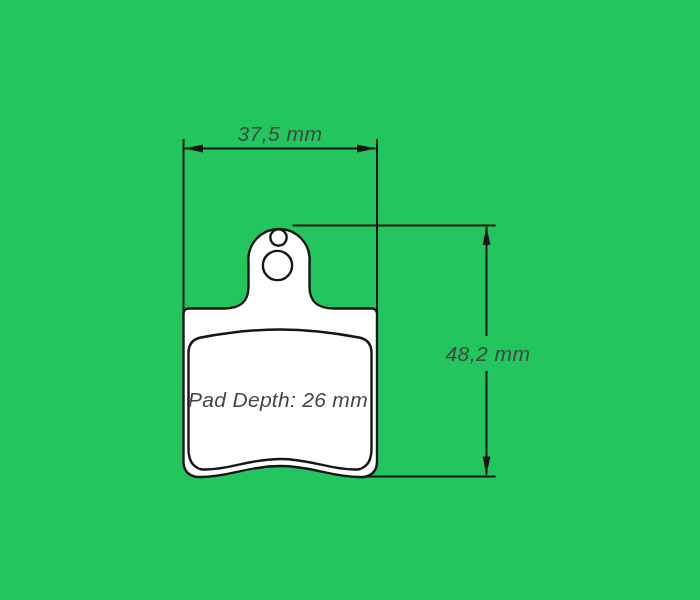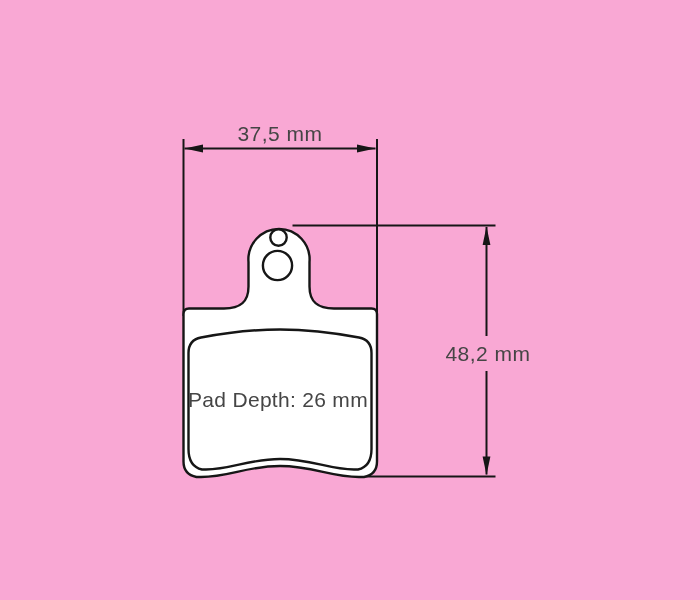--- a/index.html
+++ b/index.html
@@ -8,21 +8,22 @@
     width: 700px;
     height: 600px;
     background: #ffffff;
     overflow: hidden;
     font-family: "Liberation Sans", sans-serif;
   }
   .stage {
     position: relative;
     width: 700px;
     height: 600px;
-    background: #f9a8d4;
+    background: #22c55e;
+    font-style: italic;
   }
   svg { display: block; }
   .outline {
     fill: #ffffff;
     stroke-width: 2.4;
     stroke-linejoin: round;
   }
   .outline-inner {
     fill: none;
     stroke-width: 2.4;

